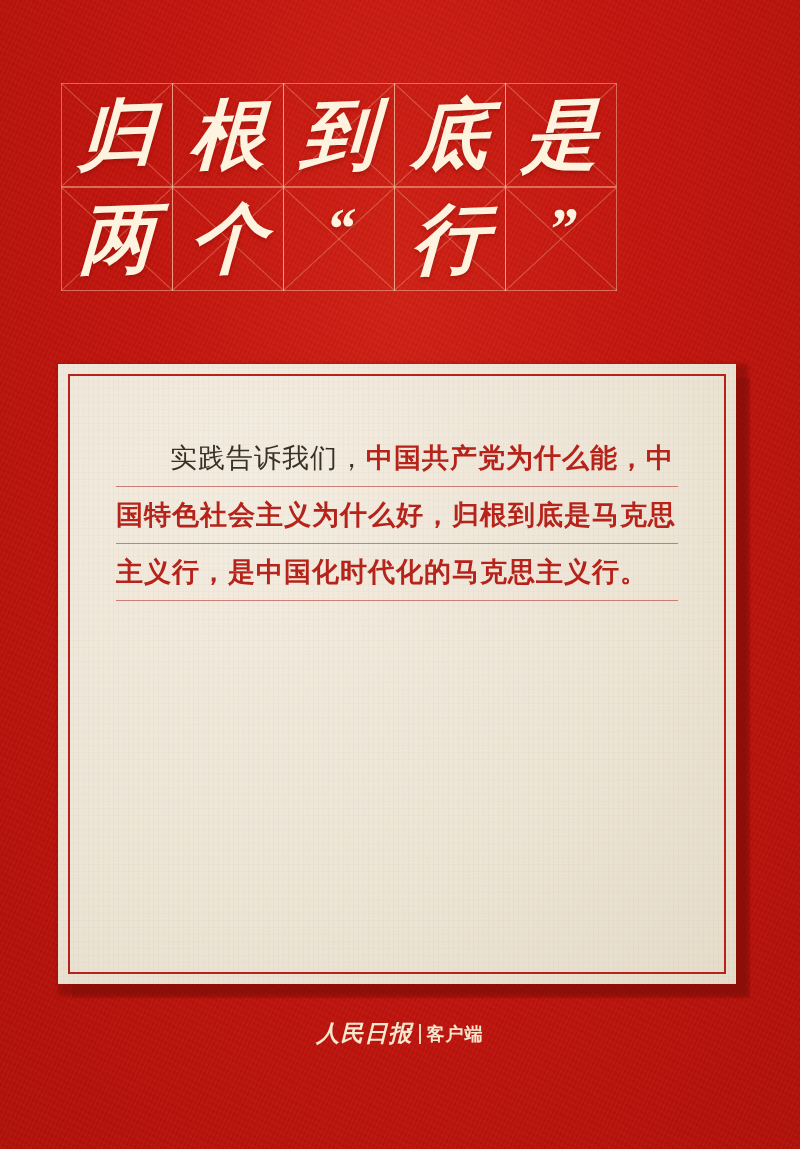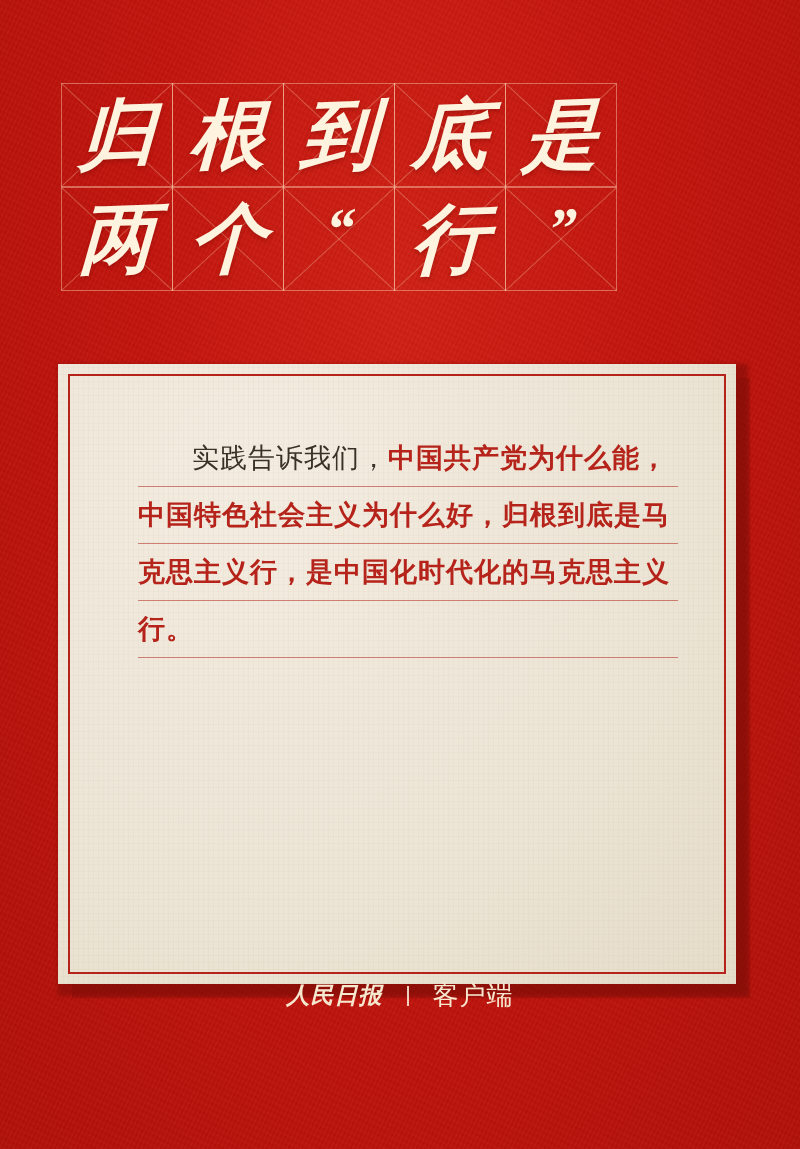--- a/index.html
+++ b/index.html
@@ -119,21 +119,21 @@
     background-image:
       repeating-linear-gradient(90deg, rgba(160,140,110,0.05) 0 1px, rgba(255,255,255,0) 1px 5px),
       repeating-linear-gradient(0deg, rgba(160,140,110,0.04) 0 1px, rgba(255,255,255,0) 1px 7px);
     pointer-events: none;
   }
   .card-inner {
     position: relative;
     height: 100%;
     box-sizing: border-box;
     border: 2px solid #b5231a;
-    padding: 54px 46px 30px 68px;
+    padding: 54px 46px 30px 46px;
     z-index: 3;
   }
 
   .para {
     position: relative;
     margin: 0 0 6px 0;
     font-family: "Liberation Sans", sans-serif;
     font-size: 27px;
     line-height: 57px;
     text-indent: 54px;
@@ -154,44 +154,44 @@
   .para .lead {
     color: #3b3027;
     font-weight: 400;
   }
 
   
   .footer {
     position: absolute;
     left: 0;
     right: 0;
-    top: 978px;
+    top: 1018px;
     display: flex;
     align-items: center;
     justify-content: center;
-    gap: 24px;
+    gap: 6px;
   }
   .brand-mark {
     font-family: "Liberation Serif", "DejaVu Serif", serif;
     font-size: 23px;
     font-weight: 700;
     font-style: italic;
     color: #f6e7cf;
     letter-spacing: 1px;
   }
   .brand-divider {
     width: 2px;
     height: 20px;
     background: #f6e7cf;
     opacity: 0.9;
   }
   .brand-name {
     font-family: "Liberation Sans", sans-serif;
-    font-size: 26px;
-    font-weight: 400;
+    font-size: 18px;
+    font-weight: 700;
     color: #f6e7cf;
     letter-spacing: 1px;
   }
 </style>
 </head>
 <body>
 
 <div class="poster">
 
   <div class="title-block">

